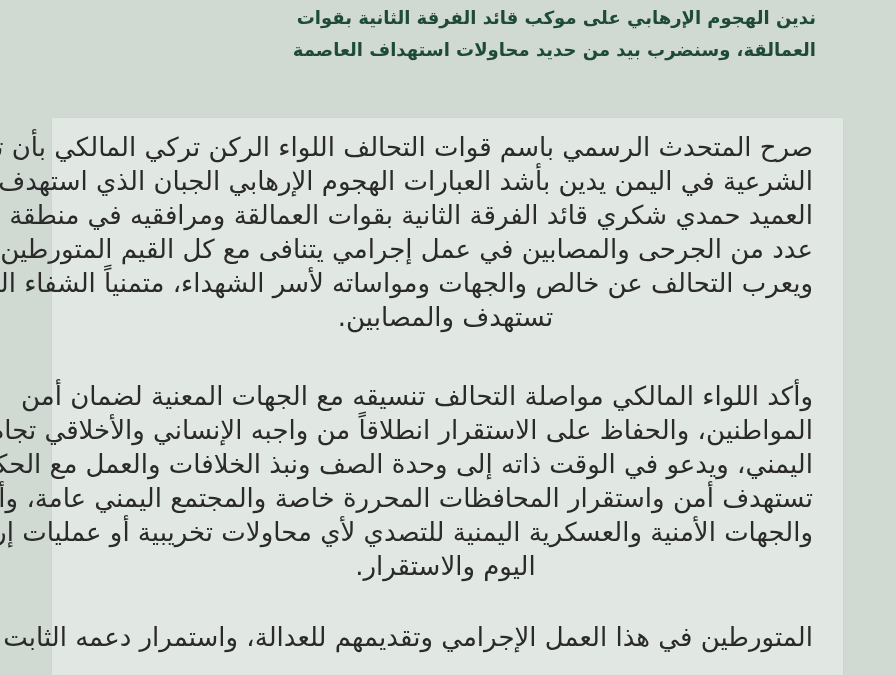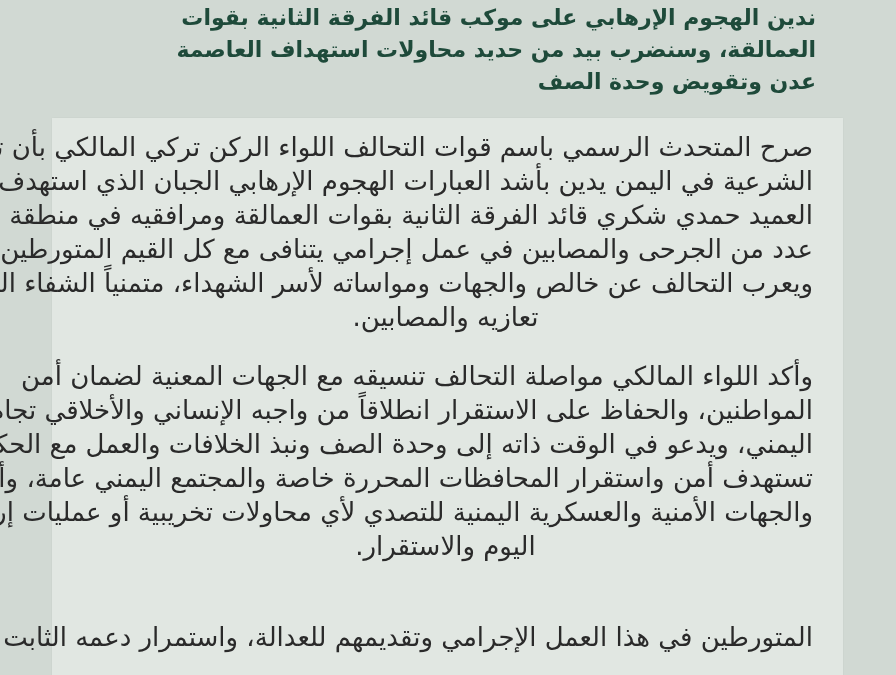--- a/index.html
+++ b/index.html
@@ -6,55 +6,54 @@
   body {
     width:896px; height:675px; overflow:hidden;
     background:#d1d9d3;
     font-family:"DejaVu Sans", sans-serif;
     position:relative;
   }
   .headline {
     position:absolute; top:2px; right:80px; width:740px;
     direction:rtl; text-align:right;
     color:#1e4a3a; font-weight:bold;
-    font-size:22px; line-height:32px;
+    font-size:18px; line-height:32px;
   }
   .headline div { white-space:nowrap; }
   .panel {
     position:absolute; left:52px; top:118px; width:791px; height:600px;
     background:#e1e7e2;
     box-shadow:0 0 2px rgba(0,0,0,0.05);
   }
   .para {
     position:absolute; right:30px; width:735px;
     direction:rtl; text-align:center;
     color:#2a2a2a; font-size:26px; line-height:34px;
   }
   .para div { white-space:nowrap; }
   .p1 { top:12px; }
-  .p2 { top:241px; }
+  .p2 { top:261px; }
   .p3 { top:502px; }
 </style>
 </head>
 <body>
 
 <div class="headline">
   <div>ندين الهجوم الإرهابي على موكب قائد الفرقة الثانية بقوات</div>
   <div>العمالقة، وسنضرب بيد من حديد محاولات استهداف العاصمة</div>
-  <div>عدن وتقويض وحدة الصف</div>
 </div>
 
 <div class="panel">
   <div class="para p1">
     <div>صرح المتحدث الرسمي باسم قوات التحالف اللواء الركن تركي المالكي بأن تحالف دعم</div>
     <div>الشرعية في اليمن يدين بأشد العبارات الهجوم الإرهابي الجبان الذي استهدف موكب</div>
     <div>العميد حمدي شكري قائد الفرقة الثانية بقوات العمالقة ومرافقيه في منطقة جعولة</div>
     <div>عدد من الجرحى والمصابين في عمل إجرامي يتنافى مع كل القيم المتورطين والأخلاقية،</div>
     <div>ويعرب التحالف عن خالص والجهات ومواساته لأسر الشهداء، متمنياً الشفاء العاجل</div>
-    <div>تعازيه والمصابين.</div>
+    <div>تستهدف والمصابين.</div>
   </div>
   <div class="para p2">
     <div>وأكد اللواء المالكي مواصلة التحالف تنسيقه مع الجهات المعنية لضمان أمن</div>
     <div>المواطنين، والحفاظ على الاستقرار انطلاقاً من واجبه الإنساني والأخلاقي تجاه الشعب</div>
     <div>اليمني، ويدعو في الوقت ذاته إلى وحدة الصف ونبذ الخلافات والعمل مع الحكومة</div>
     <div>تستهدف أمن واستقرار المحافظات المحررة خاصة والمجتمع اليمني عامة، وأنها لن</div>
     <div>والجهات الأمنية والعسكرية اليمنية للتصدي لأي محاولات تخريبية أو عمليات إرهابية</div>
     <div>اليوم والاستقرار.</div>
   </div>
   <div class="para p3">

